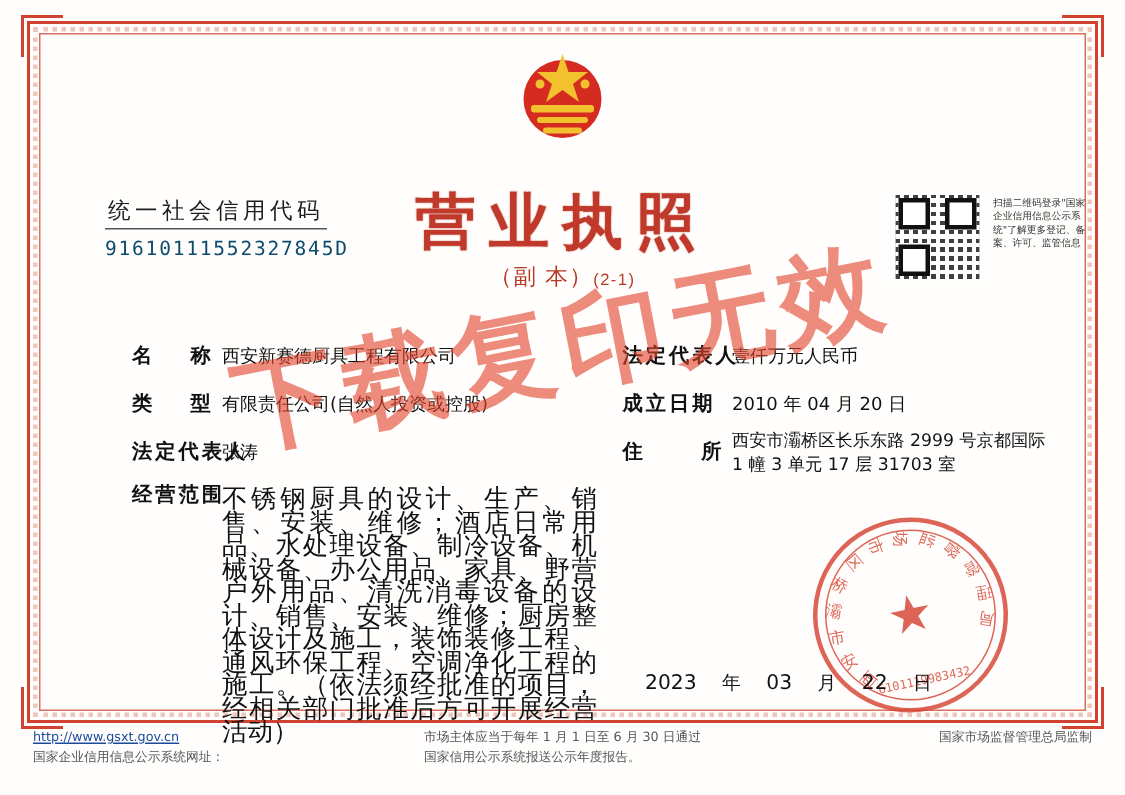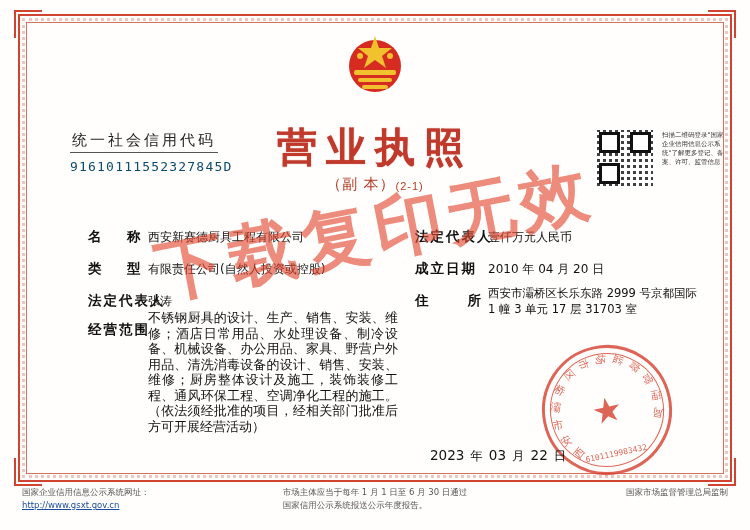--- a/index.html
+++ b/index.html
@@ -185,23 +185,23 @@
     position: absolute;
     font-size: 12px;
     color: #111;
     font-family: "DejaVu Sans", "Liberation Sans", sans-serif;
     line-height: 17px;
   }
 
   .scope-value {
     position: absolute;
     left: 148px;
-    top: 310px;
+    top: 326px;
     width: 250px;
-    font-size: 13px;
+    font-size: 17px;
     line-height: 15.5px;
     color: #111;
     font-family: "DejaVu Sans", "Liberation Sans", sans-serif;
     text-align: justify;
   }
 
   .addr-value {
     position: absolute;
     left: 488px;
     top: 285px;
@@ -226,21 +226,21 @@
   .date-line {
     position: absolute;
     left: 430px;
     top: 447px;
     width: 270px;
     font-size: 13px;
     color: #111;
     font-family: "DejaVu Sans", "Liberation Sans", sans-serif;
     display: flex;
     align-items: baseline;
-    gap: 6px;
+    gap: 17px;
   }
   .date-line .num { font-size: 13.5px; }
   .date-line .unit { font-size: 12.5px; }
 
   
   .seal {
     position: absolute;
     right: 78px;
     top: 345px;
     width: 124px;
@@ -428,22 +428,22 @@
     <span class="num">03</span>
     <span class="unit">月</span>
     <span class="num">22</span>
     <span class="unit">日</span>
   </div>
 
   <div class="watermark">下载复印无效</div>
 
   <div class="footer">
     <div class="fl">
+      <div><a href="#">http://www.gsxt.gov.cn</a></div>
       <div>国家企业信用信息公示系统网址：</div>
-      <div><a href="#">http://www.gsxt.gov.cn</a></div>
     </div>
     <div class="fc">
       <div>市场主体应当于每年 1 月 1 日至 6 月 30 日通过</div>
       <div>国家信用公示系统报送公示年度报告。</div>
     </div>
     <div class="fr">国家市场监督管理总局监制</div>
   </div>
 
 </div>
 

